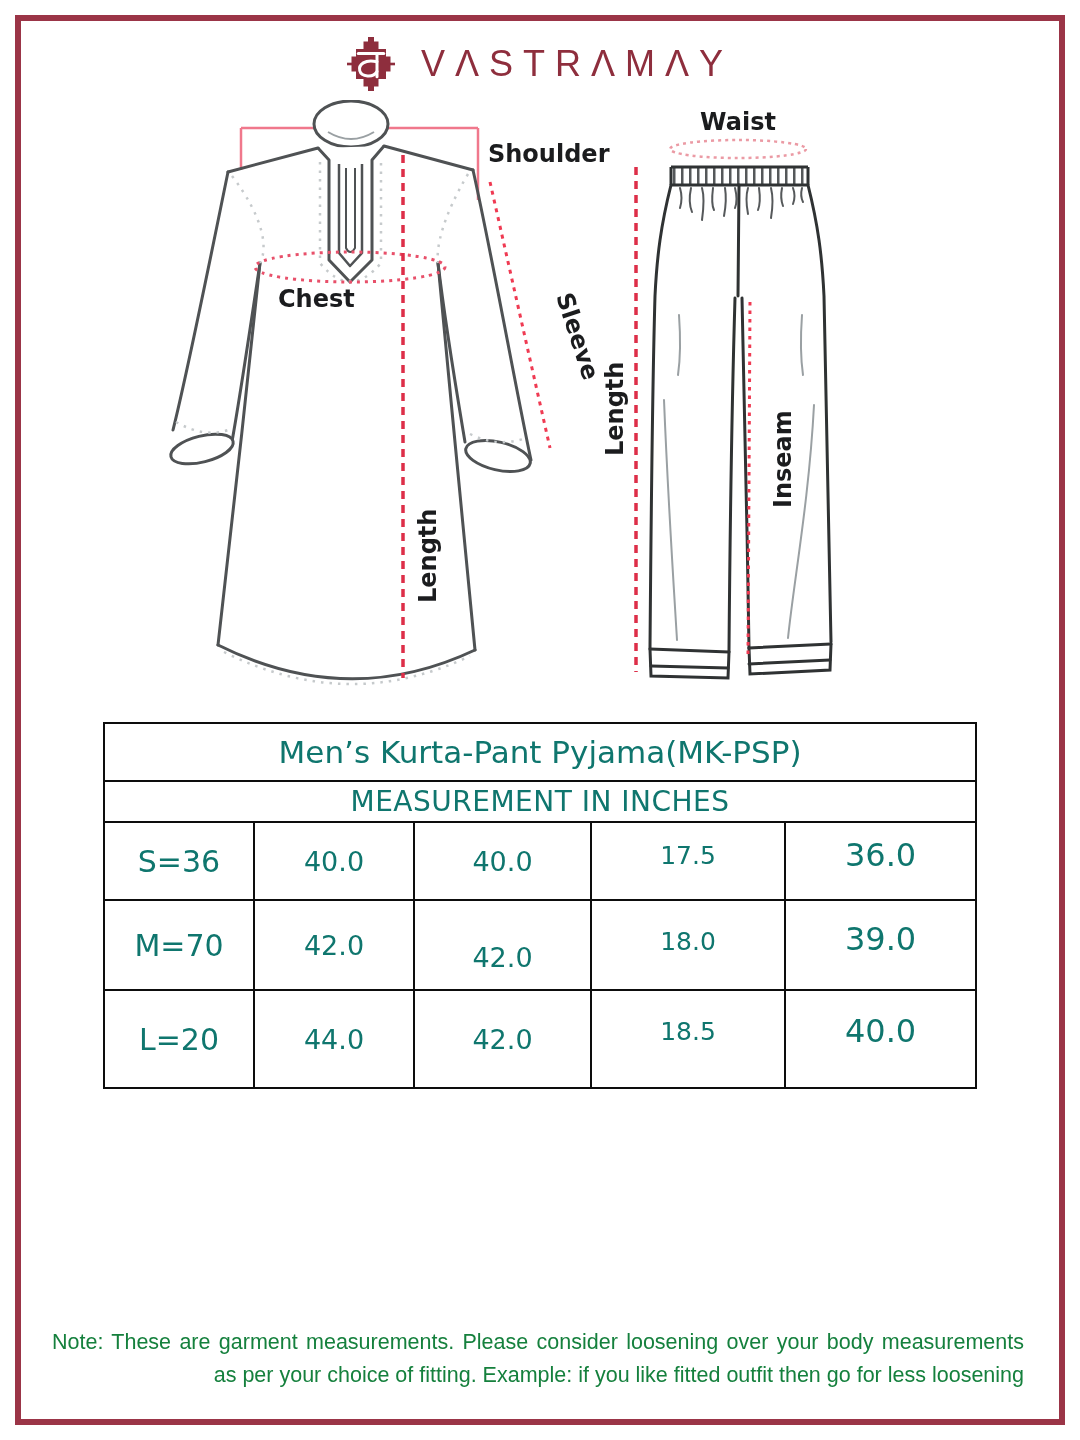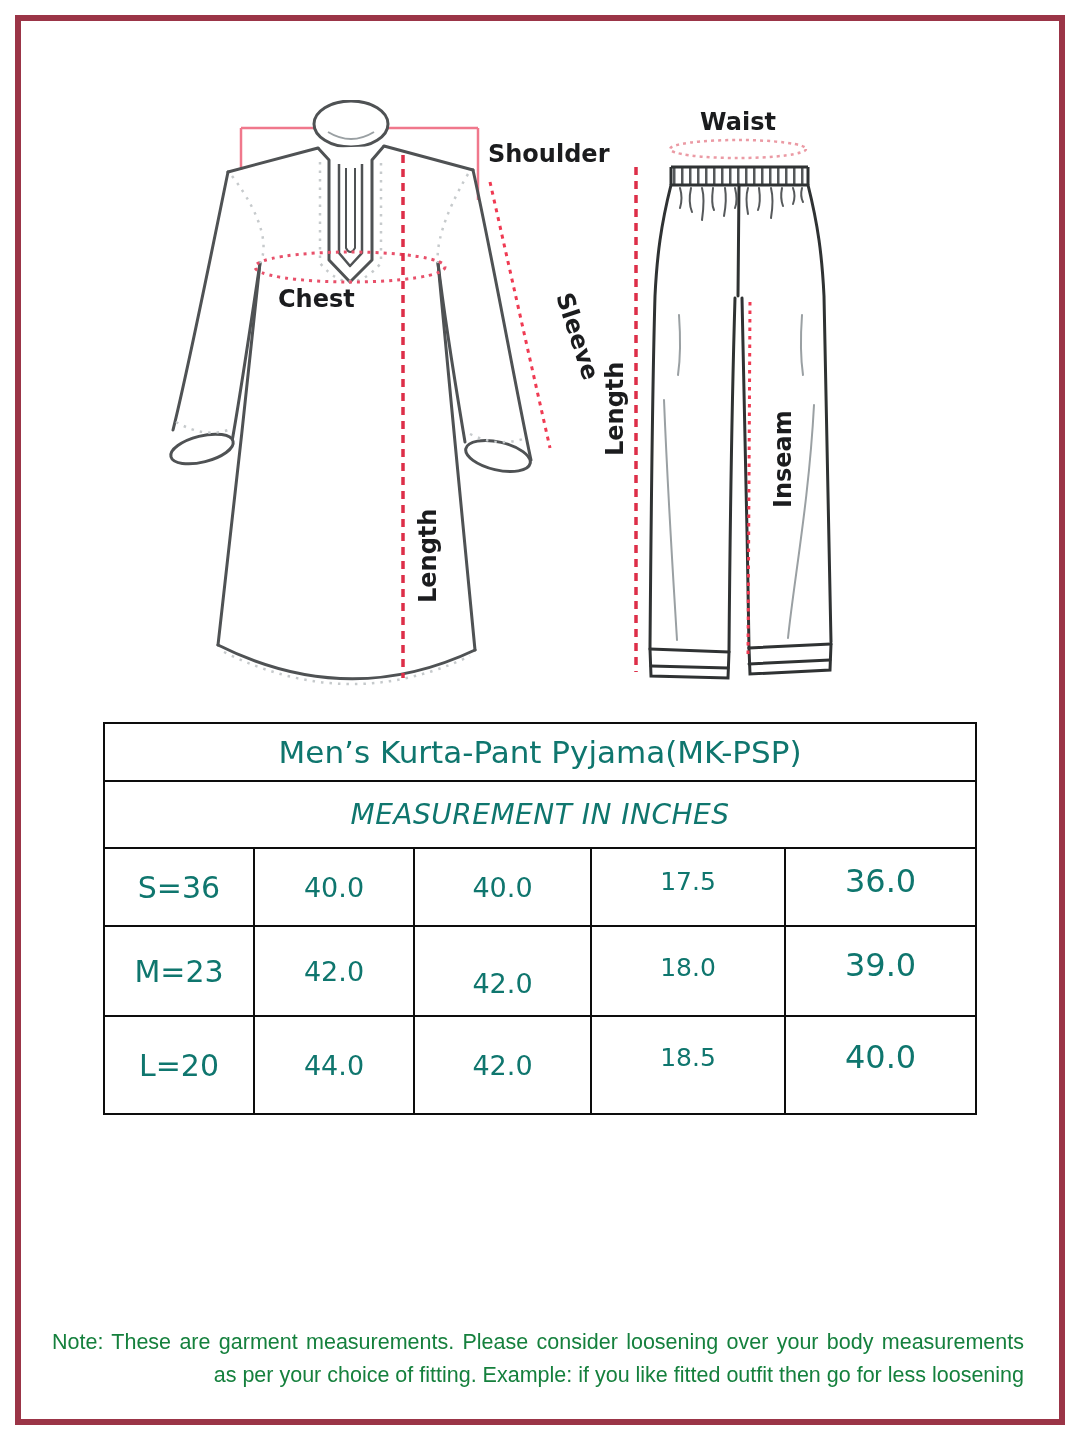--- a/index.html
+++ b/index.html
@@ -30,21 +30,21 @@
     border-collapse:collapse; table-layout:fixed;
     font-family:"DejaVu Sans", sans-serif; color:#0f766e;
     border:1px solid #b91c1c;
     padding-left:37px;
   }
   table.size-chart td, table.size-chart th {
     border:2.5px solid #0d0d0d; text-align:center; vertical-align:middle;
     font-weight:normal; padding:0;
   }
   .t-title  { height:58px; font-size:31px; }
-  .t-sub    { height:67px; font-size:28px; letter-spacing:0.5px;font-style:italic; }
+  .t-sub    { height:41px; font-size:28px; letter-spacing:0.5px; }
   .t-head th{ height:72px; font-size:29px; line-height:1.15; }
   .th-wrap  { padding:0 30px; }
   .r0 td { height:78px; }
   .r1 td { height:90px; }
   .r2 td { height:98px; }
   .r3 td { height:94px; }
   .c-size  { font-size:30px; }
   .c-chest { font-size:27px; }
   .c-len   { font-size:27px; }
   .c-sho   { font-size:25px; }
@@ -58,20 +58,41 @@
   }
   .note-l1 { text-align:justify; text-align-last:justify; }
   .note-l2 { text-align:right; }
 </style>
 </head>
 <body>
 
 <div class="page">
   <div class="frame"></div>
 
+  <div class="logo-row">
+    <svg width="48" height="56" viewBox="0 0 64 72">
+      <g fill="#8e2e3d">
+        <rect x="22" y="6" width="20" height="60"></rect>
+        <rect x="6" y="26" width="52" height="20"></rect>
+        <rect x="12" y="16" width="40" height="40"></rect>
+        <rect x="28" y="0" width="8" height="7"></rect>
+        <rect x="28" y="65" width="8" height="7"></rect>
+      </g>
+      <g stroke="#8e2e3d" stroke-width="3.5">
+        <line x1="0" y1="36" x2="7" y2="36"></line>
+        <line x1="57" y1="36" x2="64" y2="36"></line>
+      </g>
+      <g stroke="#ffffff" stroke-width="4" fill="none" stroke-linecap="round">
+        <path d="M 15,22 L 49,22"></path>
+        <path d="M 40,22 L 40,53"></path>
+        <path d="M 40,33 C 24,29 15,37 17,45 C 19,53 35,55 40,46"></path>
+      </g>
+    </svg>
+    <span class="wordmark">VΛSTRΛMΛY</span>
+  </div>
 
   <svg class="kurta-svg" width="462" height="622" viewBox="0 0 462 622">
 
     <g stroke="#f0788c" stroke-width="2.5" fill="none">
       <path d="M 93,28 L 330,28"></path>
       <path d="M 93,28 L 93,70"></path>
       <path d="M 330,28 L 330,100"></path>
     </g>
 
     <g stroke="#4f5254" stroke-width="3" fill="#ffffff" stroke-linecap="round">
@@ -196,21 +217,21 @@
         <td colspan="5">MEASUREMENT IN INCHES</td>
       </tr>
       <tr class="r0">
         <td class="c-size"><span>S=36</span></td>
         <td class="c-chest"><span>40.0</span></td>
         <td class="c-len"><span>40.0</span></td>
         <td class="c-sho"><span class="u6">17.5</span></td>
         <td class="c-bot"><span class="u6">36.0</span></td>
       </tr>
       <tr class="r1">
-        <td class="c-size"><span>M=23</span></td>
+        <td class="c-size"><span>M=70</span></td>
         <td class="c-chest"><span>42.0</span></td>
         <td class="c-len"><span class="d12">42.0</span></td>
         <td class="c-sho"><span class="u4">18.0</span></td>
         <td class="c-bot"><span class="u6">39.0</span></td>
       </tr>
       <tr class="r2">
         <td class="c-size"><span>L=20</span></td>
         <td class="c-chest"><span>44.0</span></td>
         <td class="c-len"><span>42.0</span></td>
         <td class="c-sho"><span class="u8">18.5</span></td>

